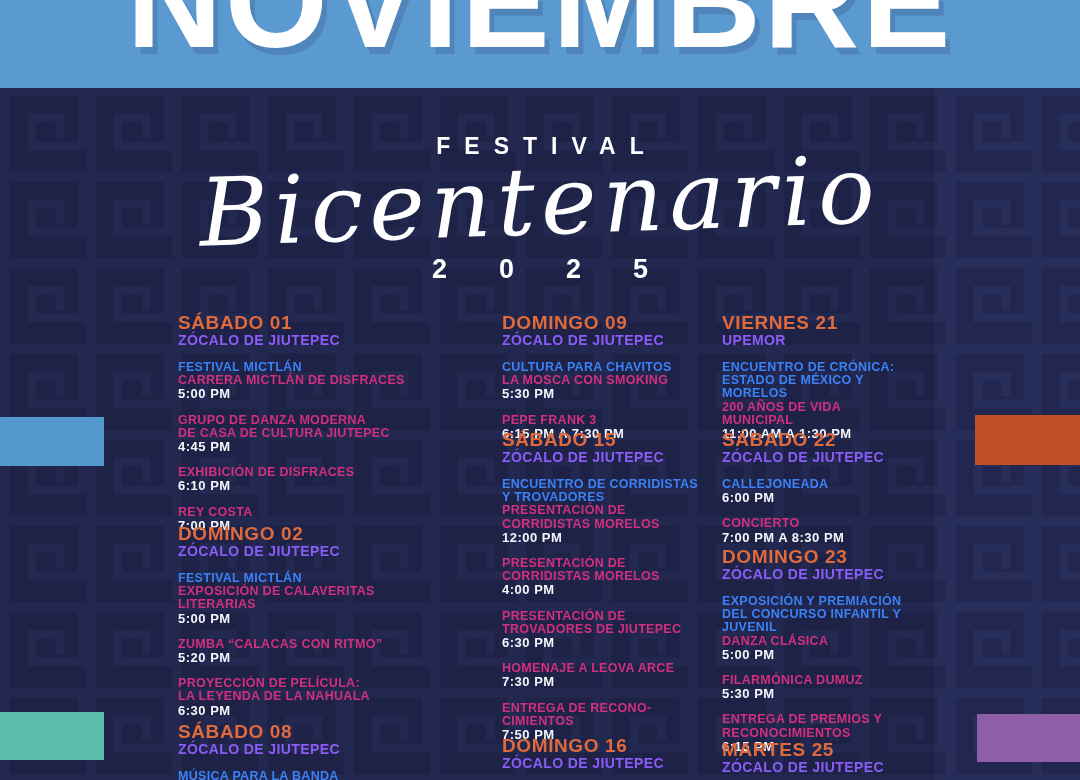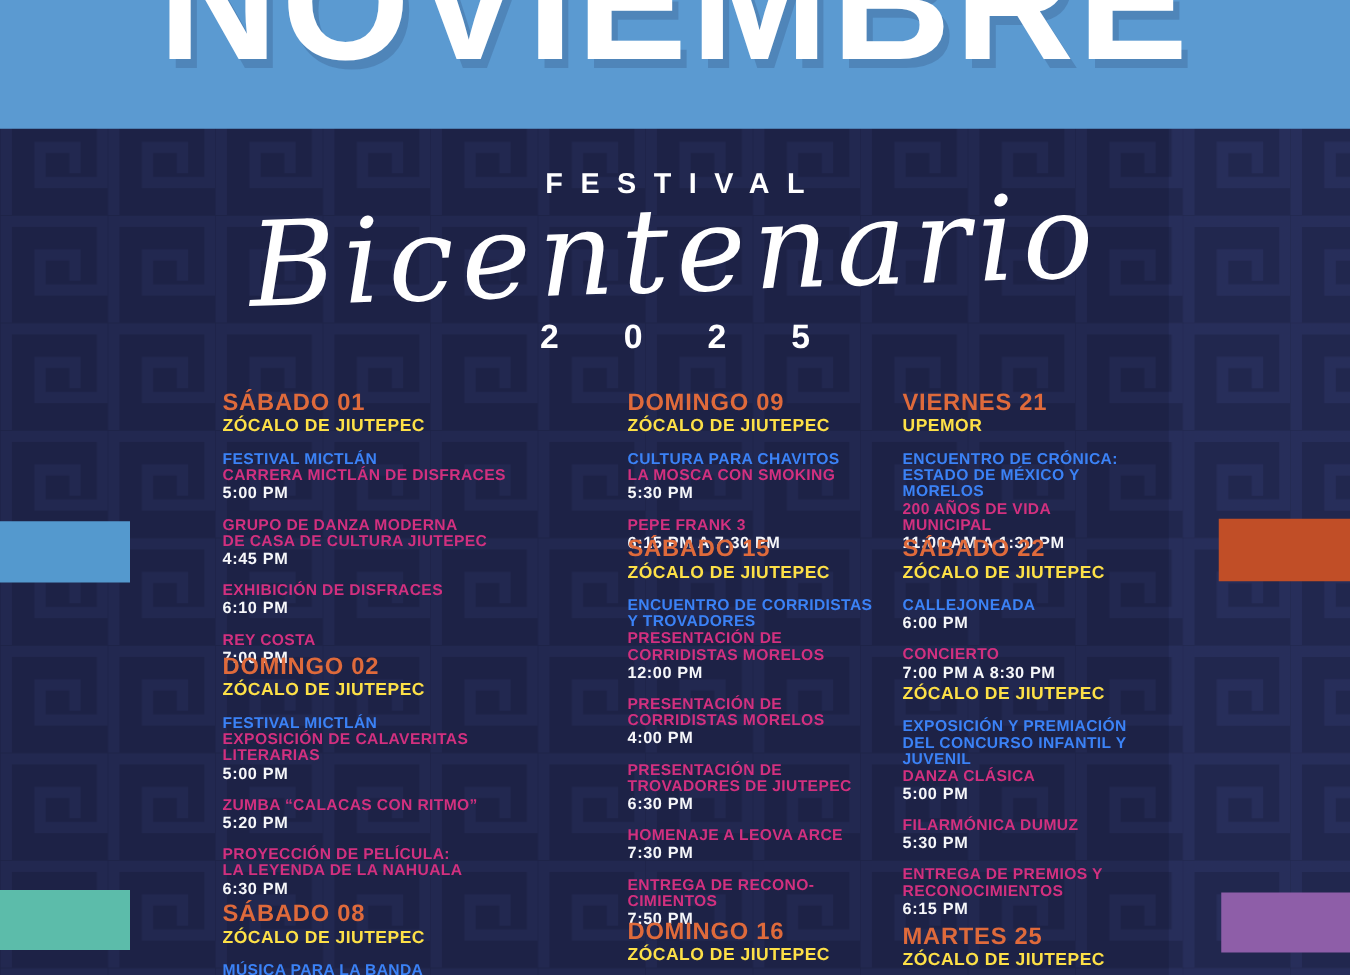--- a/index.html
+++ b/index.html
@@ -5,21 +5,21 @@
   html,body{margin:0;padding:0;background:#10142e;}
   #poster{
     position:relative;width:1080px;height:780px;overflow:hidden;
     background:#1D2246;
     font-family:"Liberation Sans",sans-serif;
   }
   
   #maze-svg{position:absolute;inset:0;z-index:0;}
   
   .banner{
-    position:absolute;top:0;left:0;width:1080px;height:103px;
+    position:absolute;top:0;left:0;width:1080px;height:88px;
     background:#5B9AD1;overflow:hidden;z-index:3;
   }
   .banner-text{
     position:absolute;top:-64px;left:0;width:100%;
     text-align:center;color:#FFFFFF;font-weight:800;
     font-size:132px;line-height:1;letter-spacing:3px;white-space:nowrap;
     text-shadow:5px 7px 0 rgba(30,40,80,0.18);
   }
   
   .title-kicker{
@@ -52,21 +52,21 @@
   #col-2 .section:nth-of-type(3){top:736px}
   #col-3 .section:nth-of-type(1){top:313px}
   #col-3 .section:nth-of-type(2){top:430px}
   #col-3 .section:nth-of-type(3){top:547px}
   #col-3 .section:nth-of-type(4){top:740px}
   .day{
     font-size:19px;line-height:20px;font-weight:800;color:#DF6A3B;
     letter-spacing:0.6px;white-space:nowrap;
   }
   .venue{
-    font-size:14px;line-height:15px;font-weight:800;color:#fde047;
+    font-size:14px;line-height:15px;font-weight:800;color:#8b5cf6;
     letter-spacing:0.4px;white-space:nowrap;
   }
   .event{margin-top:13px;}
   .event:first-of-type{margin-top:0;}
   .line{
     font-size:12.5px;line-height:13.2px;font-weight:800;
     letter-spacing:0.3px;white-space:nowrap;
   }
   .line.cat{color:#3b82f6;}
   .line.name{color:#D2307F;}
@@ -220,20 +220,21 @@
         <div class="event">
           <div class="line cat">CALLEJONEADA</div>
           <div class="line time">6:00 PM</div>
         </div>
         <div class="event">
           <div class="line name">CONCIERTO</div>
           <div class="line time">7:00 PM A 8:30 PM</div>
         </div>
       </div>
       <div class="section">
+        <div class="day">DOMINGO 23</div>
         <div class="venue">ZÓCALO DE JIUTEPEC</div>
         <div class="event">
           <div class="line cat">EXPOSICIÓN Y PREMIACIÓN</div>
           <div class="line cat">DEL CONCURSO INFANTIL Y</div>
           <div class="line cat">JUVENIL</div>
           <div class="line name">DANZA CLÁSICA</div>
           <div class="line time">5:00 PM</div>
         </div>
         <div class="event">
           <div class="line name">FILARMÓNICA DUMUZ</div>

